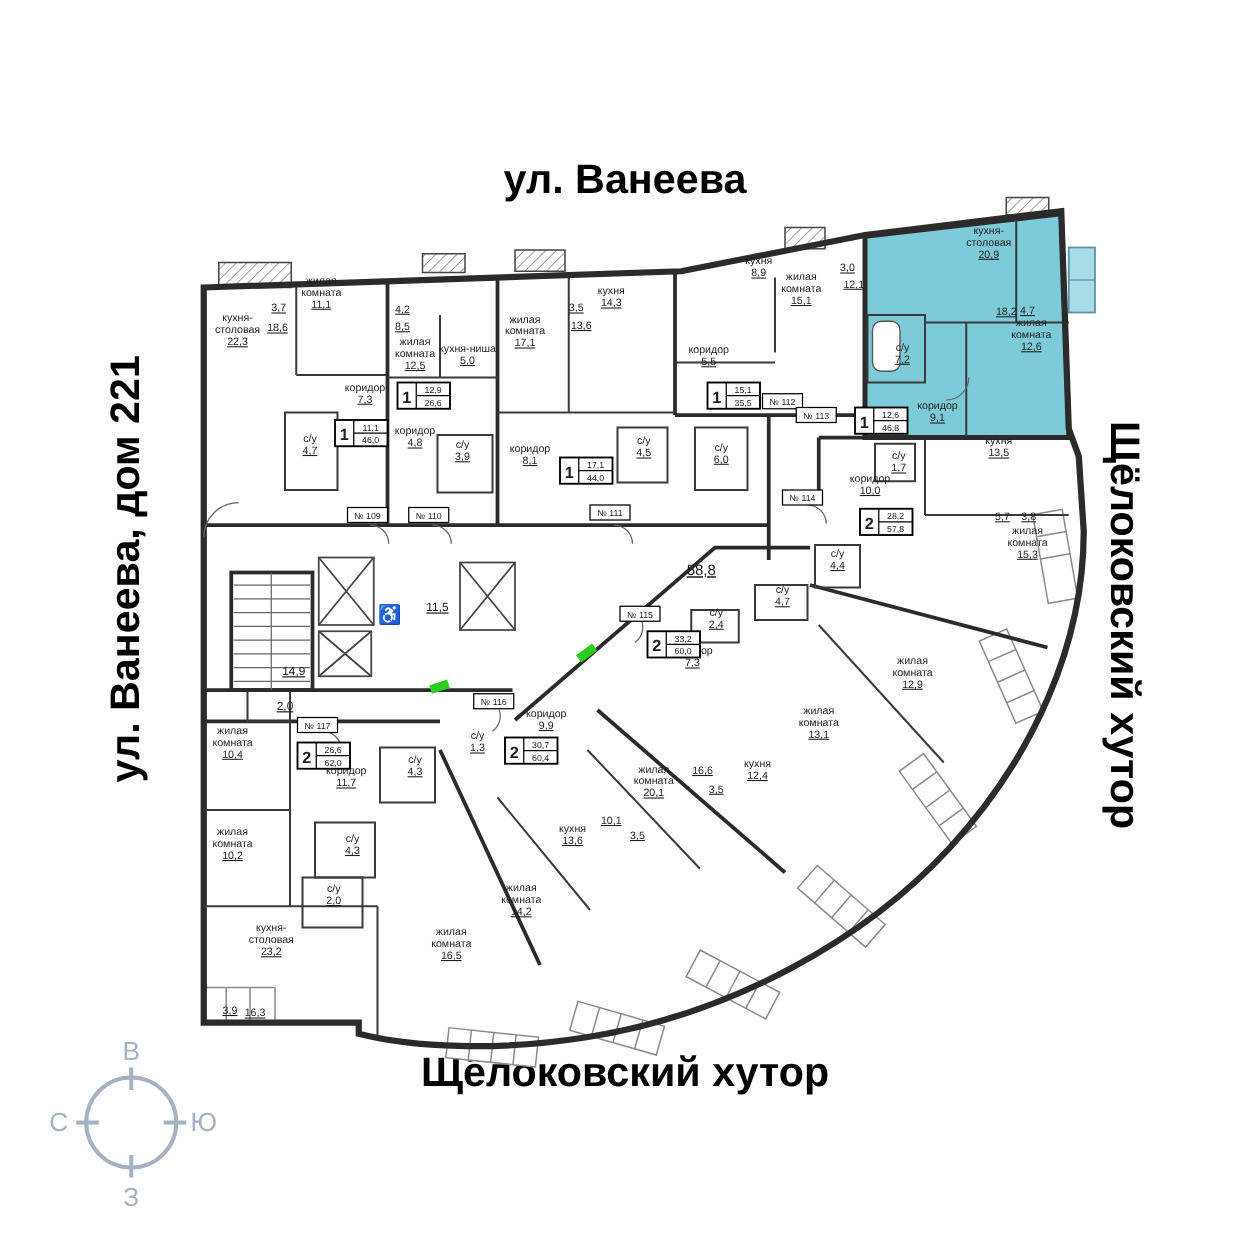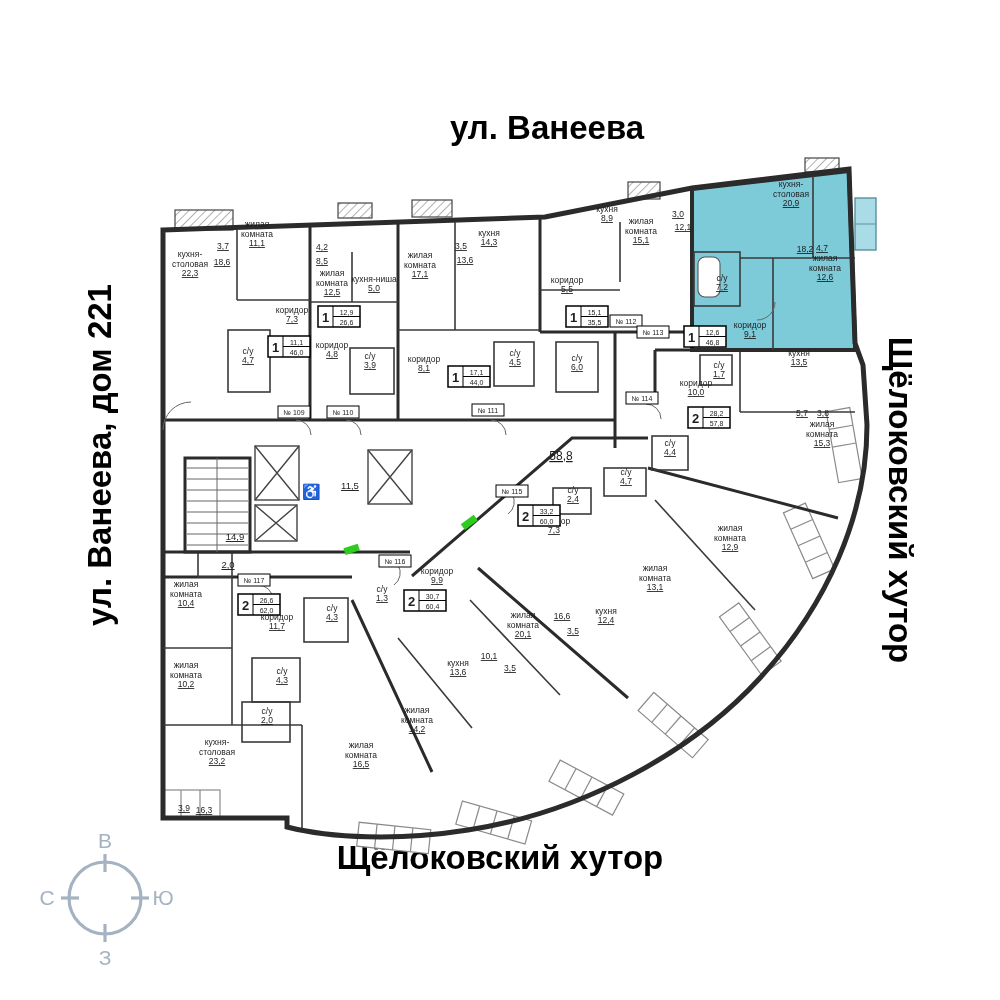--- a/index.html
+++ b/index.html
@@ -1,19 +1,19 @@
 <!DOCTYPE html>
 <html><head>
 <meta charset="utf-8">
 <style>
   html,body{margin:0;padding:0;background:#fff;width:1000px;height:1000px;overflow:hidden;
     font-family:"Liberation Sans",sans-serif;}
   .stage{position:relative;width:1000px;height:1000px;background:#fff;}
   .street{position:absolute;font-weight:700;font-size:33px;color:#000;white-space:nowrap;}
-  .street-top{top:128px;left:500px;transform:translate(-50%,-50%);margin-left:47px;}
+  .street-top{top:143px;left:500px;transform:translate(-50%,-50%);}
   .street-left{top:455px;left:100px;transform:translate(-50%,-50%) rotate(-90deg);}
   .street-right{top:500px;left:900px;transform:translate(-50%,-50%) rotate(90deg);}
   .street-bottom{top:858px;left:500px;transform:translate(-50%,-50%);}
   svg{position:absolute;top:0;left:0;}
   .wall-outer{fill:none;stroke:#2b2b2b;stroke-width:5;stroke-linejoin:miter;}
   .wall{fill:none;stroke:#2b2b2b;stroke-width:3;}
   .part{fill:none;stroke:#3a3a3a;stroke-width:1.6;}
   .fixt{fill:#fff;stroke:#555;stroke-width:1.1;}
   .balc{fill:#fff;stroke:#8a8a8a;stroke-width:1.2;}
   .door{fill:none;stroke:#666;stroke-width:1;}

